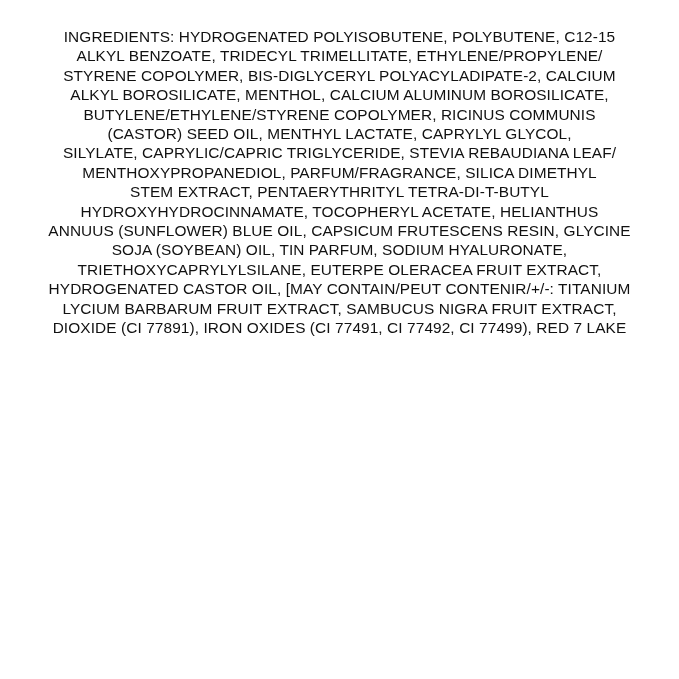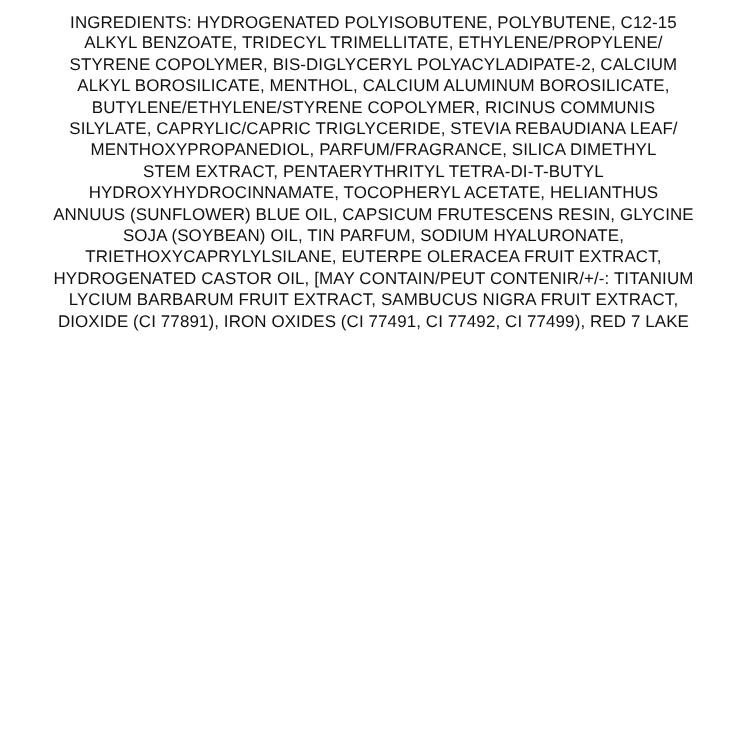--- a/index.html
+++ b/index.html
@@ -11,21 +11,21 @@
     position: relative;
     width: 679px;
     height: 679px;
     background: #ffffff;
     overflow: hidden;
     font-family: "Liberation Sans", sans-serif;
   }
   .text-block {
     box-sizing: border-box;
     width: 671px;
-    margin: 0 auto;
+    margin: 16px auto;
     padding-top: 11px;
     text-align: center;
     color: #111111;
     font-size: 15.4px;
     line-height: 19.4px;
     font-weight: 400;
     letter-spacing: 0.1px;
   }
   .ingredients-line {
     white-space: nowrap;
@@ -34,20 +34,21 @@
 </head>
 <body>
 
 <div class="page">
   <div class="text-block" id="ingredients-text">
       <div class="ingredients-line">INGREDIENTS: HYDROGENATED POLYISOBUTENE, POLYBUTENE, C12-15</div>
       <div class="ingredients-line">ALKYL BENZOATE, TRIDECYL TRIMELLITATE, ETHYLENE/PROPYLENE/</div>
       <div class="ingredients-line">STYRENE COPOLYMER, BIS-DIGLYCERYL POLYACYLADIPATE-2, CALCIUM</div>
       <div class="ingredients-line">ALKYL BOROSILICATE, MENTHOL, CALCIUM ALUMINUM BOROSILICATE,</div>
       <div class="ingredients-line">BUTYLENE/ETHYLENE/STYRENE COPOLYMER, RICINUS COMMUNIS</div>
+      <div class="ingredients-line">(CASTOR) SEED OIL, MENTHYL LACTATE, CAPRYLYL GLYCOL,</div>
       <div class="ingredients-line">SILYLATE, CAPRYLIC/CAPRIC TRIGLYCERIDE, STEVIA REBAUDIANA LEAF/</div>
       <div class="ingredients-line">MENTHOXYPROPANEDIOL, PARFUM/FRAGRANCE, SILICA DIMETHYL</div>
       <div class="ingredients-line">STEM EXTRACT, PENTAERYTHRITYL TETRA-DI-T-BUTYL</div>
       <div class="ingredients-line">HYDROXYHYDROCINNAMATE, TOCOPHERYL ACETATE, HELIANTHUS</div>
       <div class="ingredients-line">ANNUUS (SUNFLOWER) BLUE OIL, CAPSICUM FRUTESCENS RESIN, GLYCINE</div>
       <div class="ingredients-line">SOJA (SOYBEAN) OIL, TIN PARFUM, SODIUM HYALURONATE,</div>
       <div class="ingredients-line">TRIETHOXYCAPRYLYLSILANE, EUTERPE OLERACEA FRUIT EXTRACT,</div>
       <div class="ingredients-line">HYDROGENATED CASTOR OIL, [MAY CONTAIN/PEUT CONTENIR/+/-: TITANIUM</div>
       <div class="ingredients-line">LYCIUM BARBARUM FRUIT EXTRACT, SAMBUCUS NIGRA FRUIT EXTRACT,</div>
       <div class="ingredients-line">DIOXIDE (CI 77891), IRON OXIDES (CI 77491, CI 77492, CI 77499), RED 7 LAKE</div>

